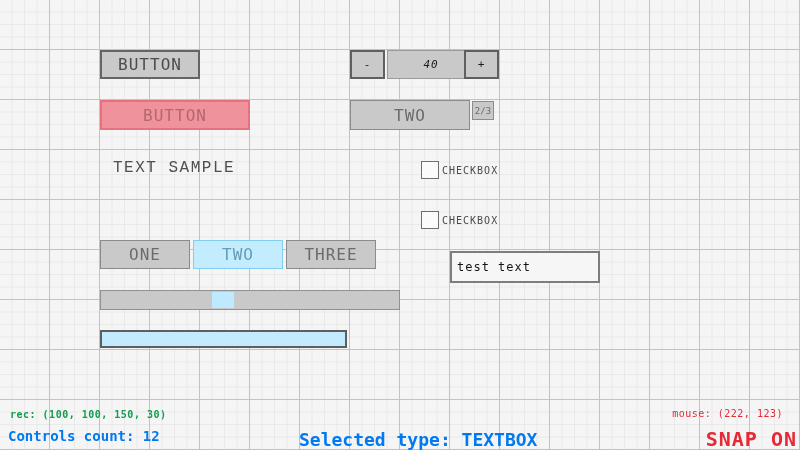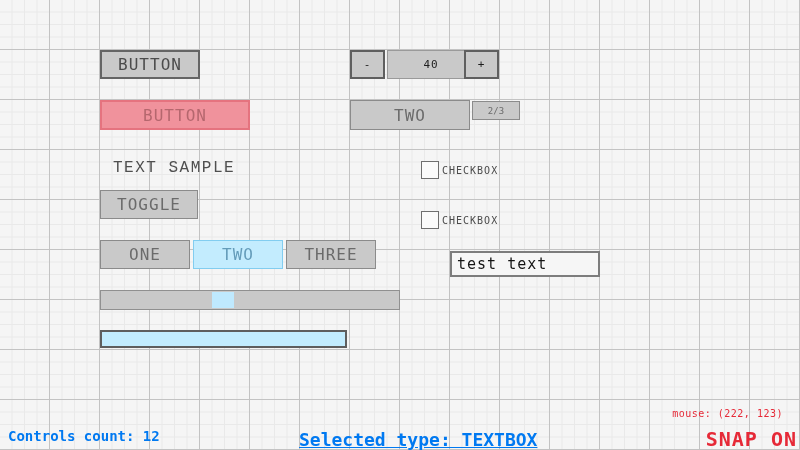--- a/index.html
+++ b/index.html
@@ -58,65 +58,64 @@
     background:#c2ecfe; border:2px solid #5e5e5e;
   }
   .spin-minus, .spin-plus {
     top:50px; width:35px; height:29px;
     background:#c9c9c9; border:2px solid #5f5f5f; color:#1d1d1d; font-size:11px;
   }
   .spin-minus { left:350px; }
   .spin-plus  { left:464px; }
   .spin-value {
     left:387px; top:50px; width:88px; height:29px;
-    background:#c9c9c9; border:1px solid #9a9a9a; color:#1d1d1d; font-size:11px;
+    background:#c9c9c9; border:1px solid #9a9a9a; color:#1d1d1d; font-size:11px;font-style:italic;
   }
   .dropdown {
     left:350px; top:100px; width:120px; height:30px;
     background:#c9c9c9; border:1px solid #8b8b8b; color:#6b6b6b;
   }
   .dropdown-index {
-    left:472px; top:101px; width:48px; height:19px;
+    left:472px; top:101px; width:22px; height:19px;
     background:#c9c9c9; border:1px solid #8b8b8b; color:#6b6b6b;
     font-size:9px; letter-spacing:0;
   }
   .check-row { position:absolute; display:flex; align-items:center; }
   .check-row-1 { left:421px; top:161px; }
   .check-row-2 { left:421px; top:211px; }
   .check-box {
     width:18px; height:18px; background:#fbfbfb; border:1px solid #6f6f6f;
   }
   .check-label {
     margin-left:3px; font-size:10px; letter-spacing:1px; color:#4a4a4a;
   }
   .textbox {
-    position:absolute; left:450px; top:251px; width:150px; height:26px;
+    position:absolute; left:450px; top:251px; width:150px; height:32px;
     background:#f6f6f6; border:2px solid #7d7d7d; color:#141414;
-    font-family:"DejaVu Sans Mono", monospace; font-size:15px; letter-spacing:1px;
+    font-family:"DejaVu Sans Mono", monospace; font-size:12px; letter-spacing:1px;
     padding-left:5px; outline:none;
   }
   .status { position:absolute; white-space:nowrap; }
   .st-rec   { left:10px;  top:409px; font-size:10px; letter-spacing:0.5px; color:#0f9e4e; font-weight:bold; }
   .st-count { left:8px;   top:428px; font-size:14px; font-weight:bold; color:#0079f1; }
-  .st-type  { left:299px; top:429px; font-size:18px; font-weight:bold; color:#0079f1;text-decoration:underline; }
+  .st-type  { left:299px; top:429px; font-size:18px; font-weight:bold; color:#0079f1; }
   .st-mouse { right:17px; top:408px; font-size:10px; letter-spacing:0.5px; color:#e62937; font-weight:normal; }
   .st-snap  { right:3px;  top:427px; font-size:20px; font-weight:bold; letter-spacing:1px; color:#e62937;margin-left:44px; }
 </style>
 </head>
 <body>
 
 <div class="canvas">
 
   <div class="ctl btn-normal">BUTTON</div>
 
   <div class="ctl btn-selected">BUTTON</div>
 
   <div class="ctl text-label">TEXT SAMPLE</div>
 
-  <div class="ctl toggle">TOGGLE</div>
 
   <div class="ctl seg seg-one">ONE</div>
   <div class="ctl seg seg-two">TWO</div>
   <div class="ctl seg seg-three">THREE</div>
 
   <div class="ctl slider-track"></div>
   <div class="ctl slider-handle"></div>
 
   <div class="ctl value-bar"></div>
 
@@ -131,18 +130,19 @@
     <div class="check-box"></div>
     <span class="check-label">CHECKBOX</span>
   </div>
   <div class="check-row check-row-2">
     <div class="check-box"></div>
     <span class="check-label">CHECKBOX</span>
   </div>
 
   <input class="textbox" readonly="" value="test text" style="">
 
+  <div class="status st-rec">rec: (100, 100, 150, 30)</div>
   <div class="status st-count">Controls count: 12</div>
   <div class="status st-type">Selected type: TEXTBOX</div>
   <div class="status st-mouse">mouse: (222, 123)</div>
   <div class="status st-snap">SNAP ON</div>
 
 </div>
 
 </body></html>

